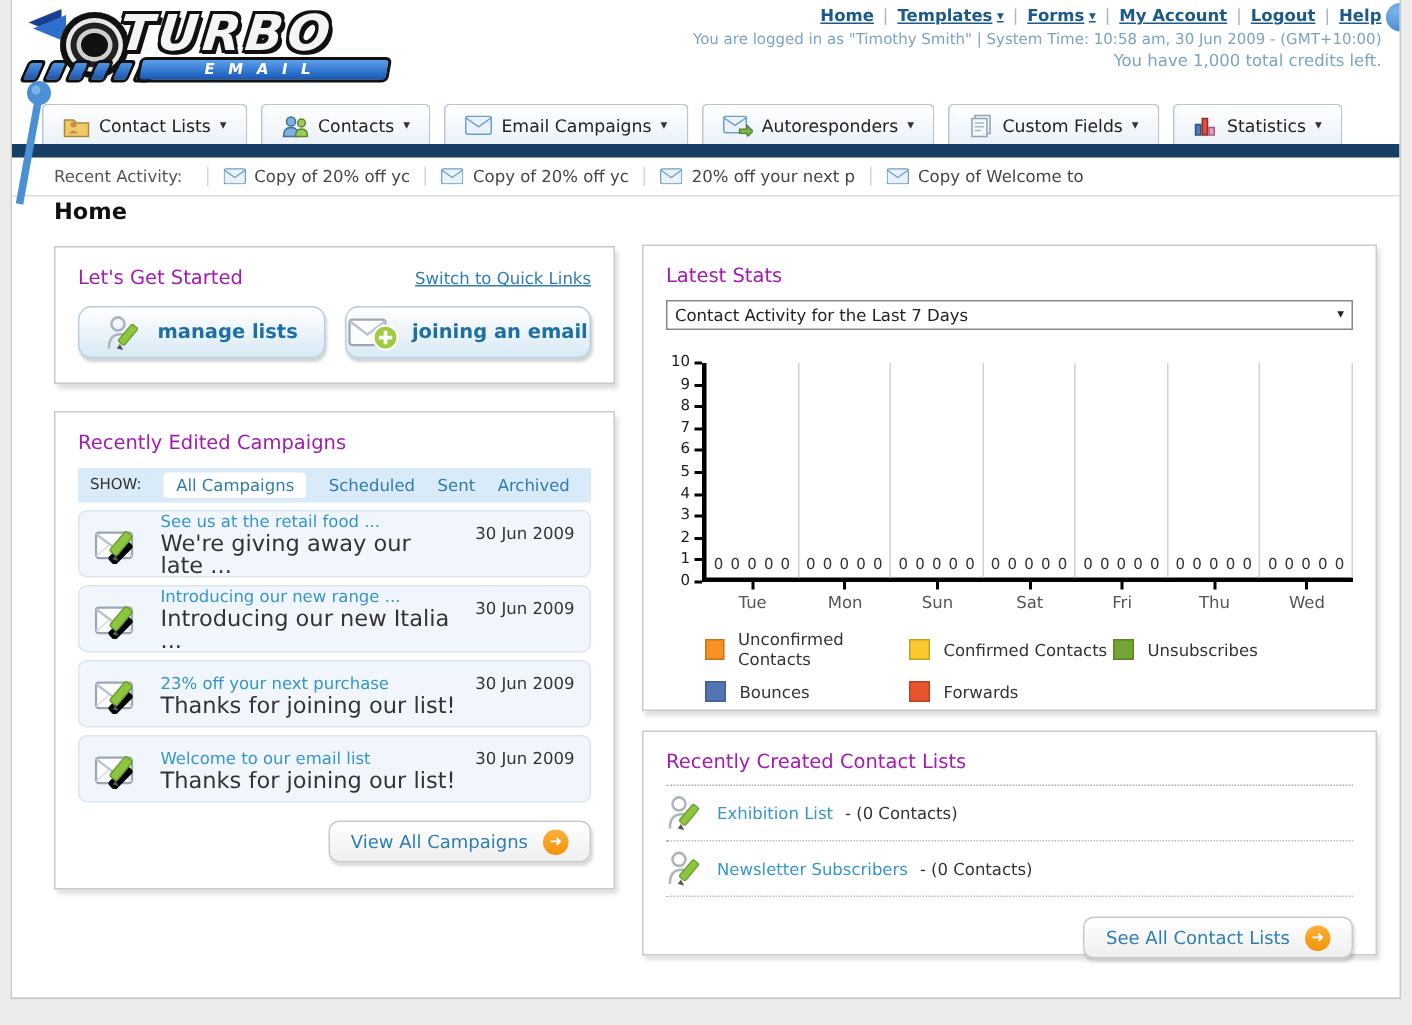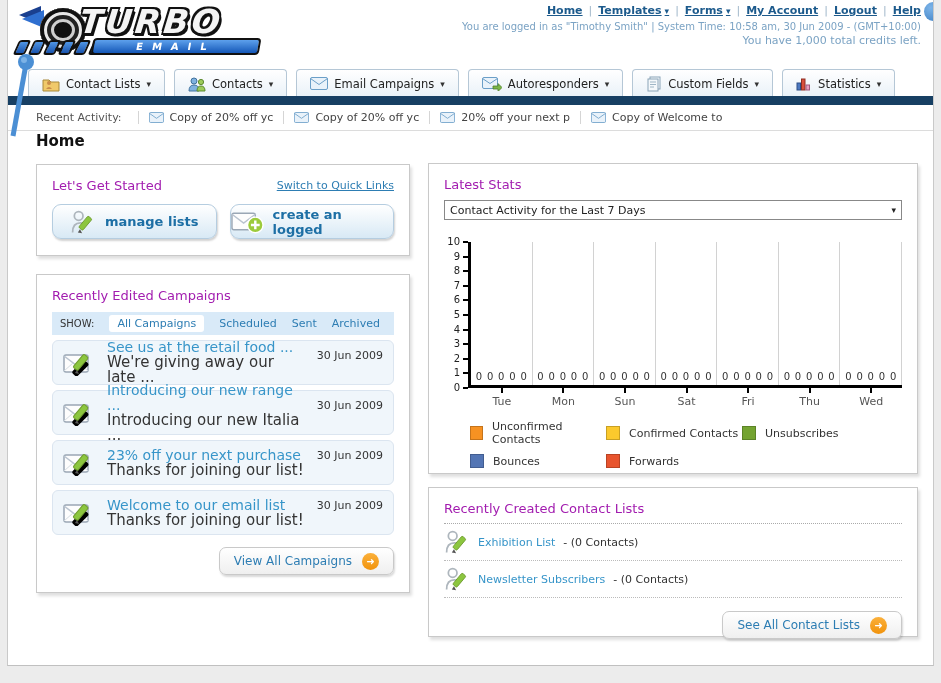--- a/index.html
+++ b/index.html
@@ -65,21 +65,21 @@
             box-shadow:1px 2px 2px rgba(0,0,0,.18); color:#1d6fa5; font-weight:bold; font-size:13px; cursor:pointer; }
 
   .p-campaigns { top:274px; left:28px; width:374px; height:319px; }
   .filterbar { margin-top:9px; height:23px; background:#d9eaf8; display:flex; align-items:center; padding:0 8px; gap:15px; font-size:11px; }
   .filterbar .show { color:#333; font-size:10px; }
   .filterbar a { color:#2d7db3; cursor:pointer; }
   .filterbar a.active { background:#fff; padding:2px 8px; border-radius:3px; }
   .citem { height:45px; border:1px solid #dbe5f0; background:#f0f6fb; border-radius:6px; margin-top:5px;
            display:flex; align-items:center; padding:4px 10px; gap:10px; }
   .citem .txt { flex:1; line-height:15px; }
-  .citem .ctitle { font-size:14px; color:#3795c9; cursor:pointer; }
+  .citem .ctitle { font-size:11px; color:#3795c9; cursor:pointer; }
   .citem .csub { font-size:15px; color:#333; }
   .citem .cdate { font-size:11px; color:#333; align-self:flex-start; margin-top:4px; }
   .viewrow { display:flex; justify-content:flex-end; margin-top:12px; }
   .gobtn { display:inline-flex; align-items:center; gap:10px; height:28px; padding:4px 14px;
            background:linear-gradient(#ffffff,#efefef); border:1px solid #c9c9c9; border-radius:7px;
            box-shadow:1px 2px 2px rgba(0,0,0,.15); color:#2d7db3; font-size:12px; cursor:pointer; }
   .go { width:17px; height:17px; border-radius:50%; background:linear-gradient(#fbb03b,#f1930c); color:#fff;
         display:inline-flex; align-items:center; justify-content:center; font-size:10px; }
 
   
@@ -309,21 +309,21 @@
       <div class="bigbtn">
         <svg width="26" height="26">
             <use href="#ic-person-pencil"></use>
           </svg>
         <span>manage lists</span>
       </div>
       <div class="bigbtn">
         <svg width="34" height="24">
             <use href="#ic-env-plus"></use>
           </svg>
-        <span>create an logged</span>
+        <span>joining an email</span>
       </div>
     </div>
   </div>
 
   <div class="panel p-campaigns">
     <div class="panel-title">Recently Edited Campaigns</div>
     <div class="filterbar">
       <span class="show">SHOW:</span>
       <a class="active">All Campaigns</a>
       <a>Scheduled</a>

